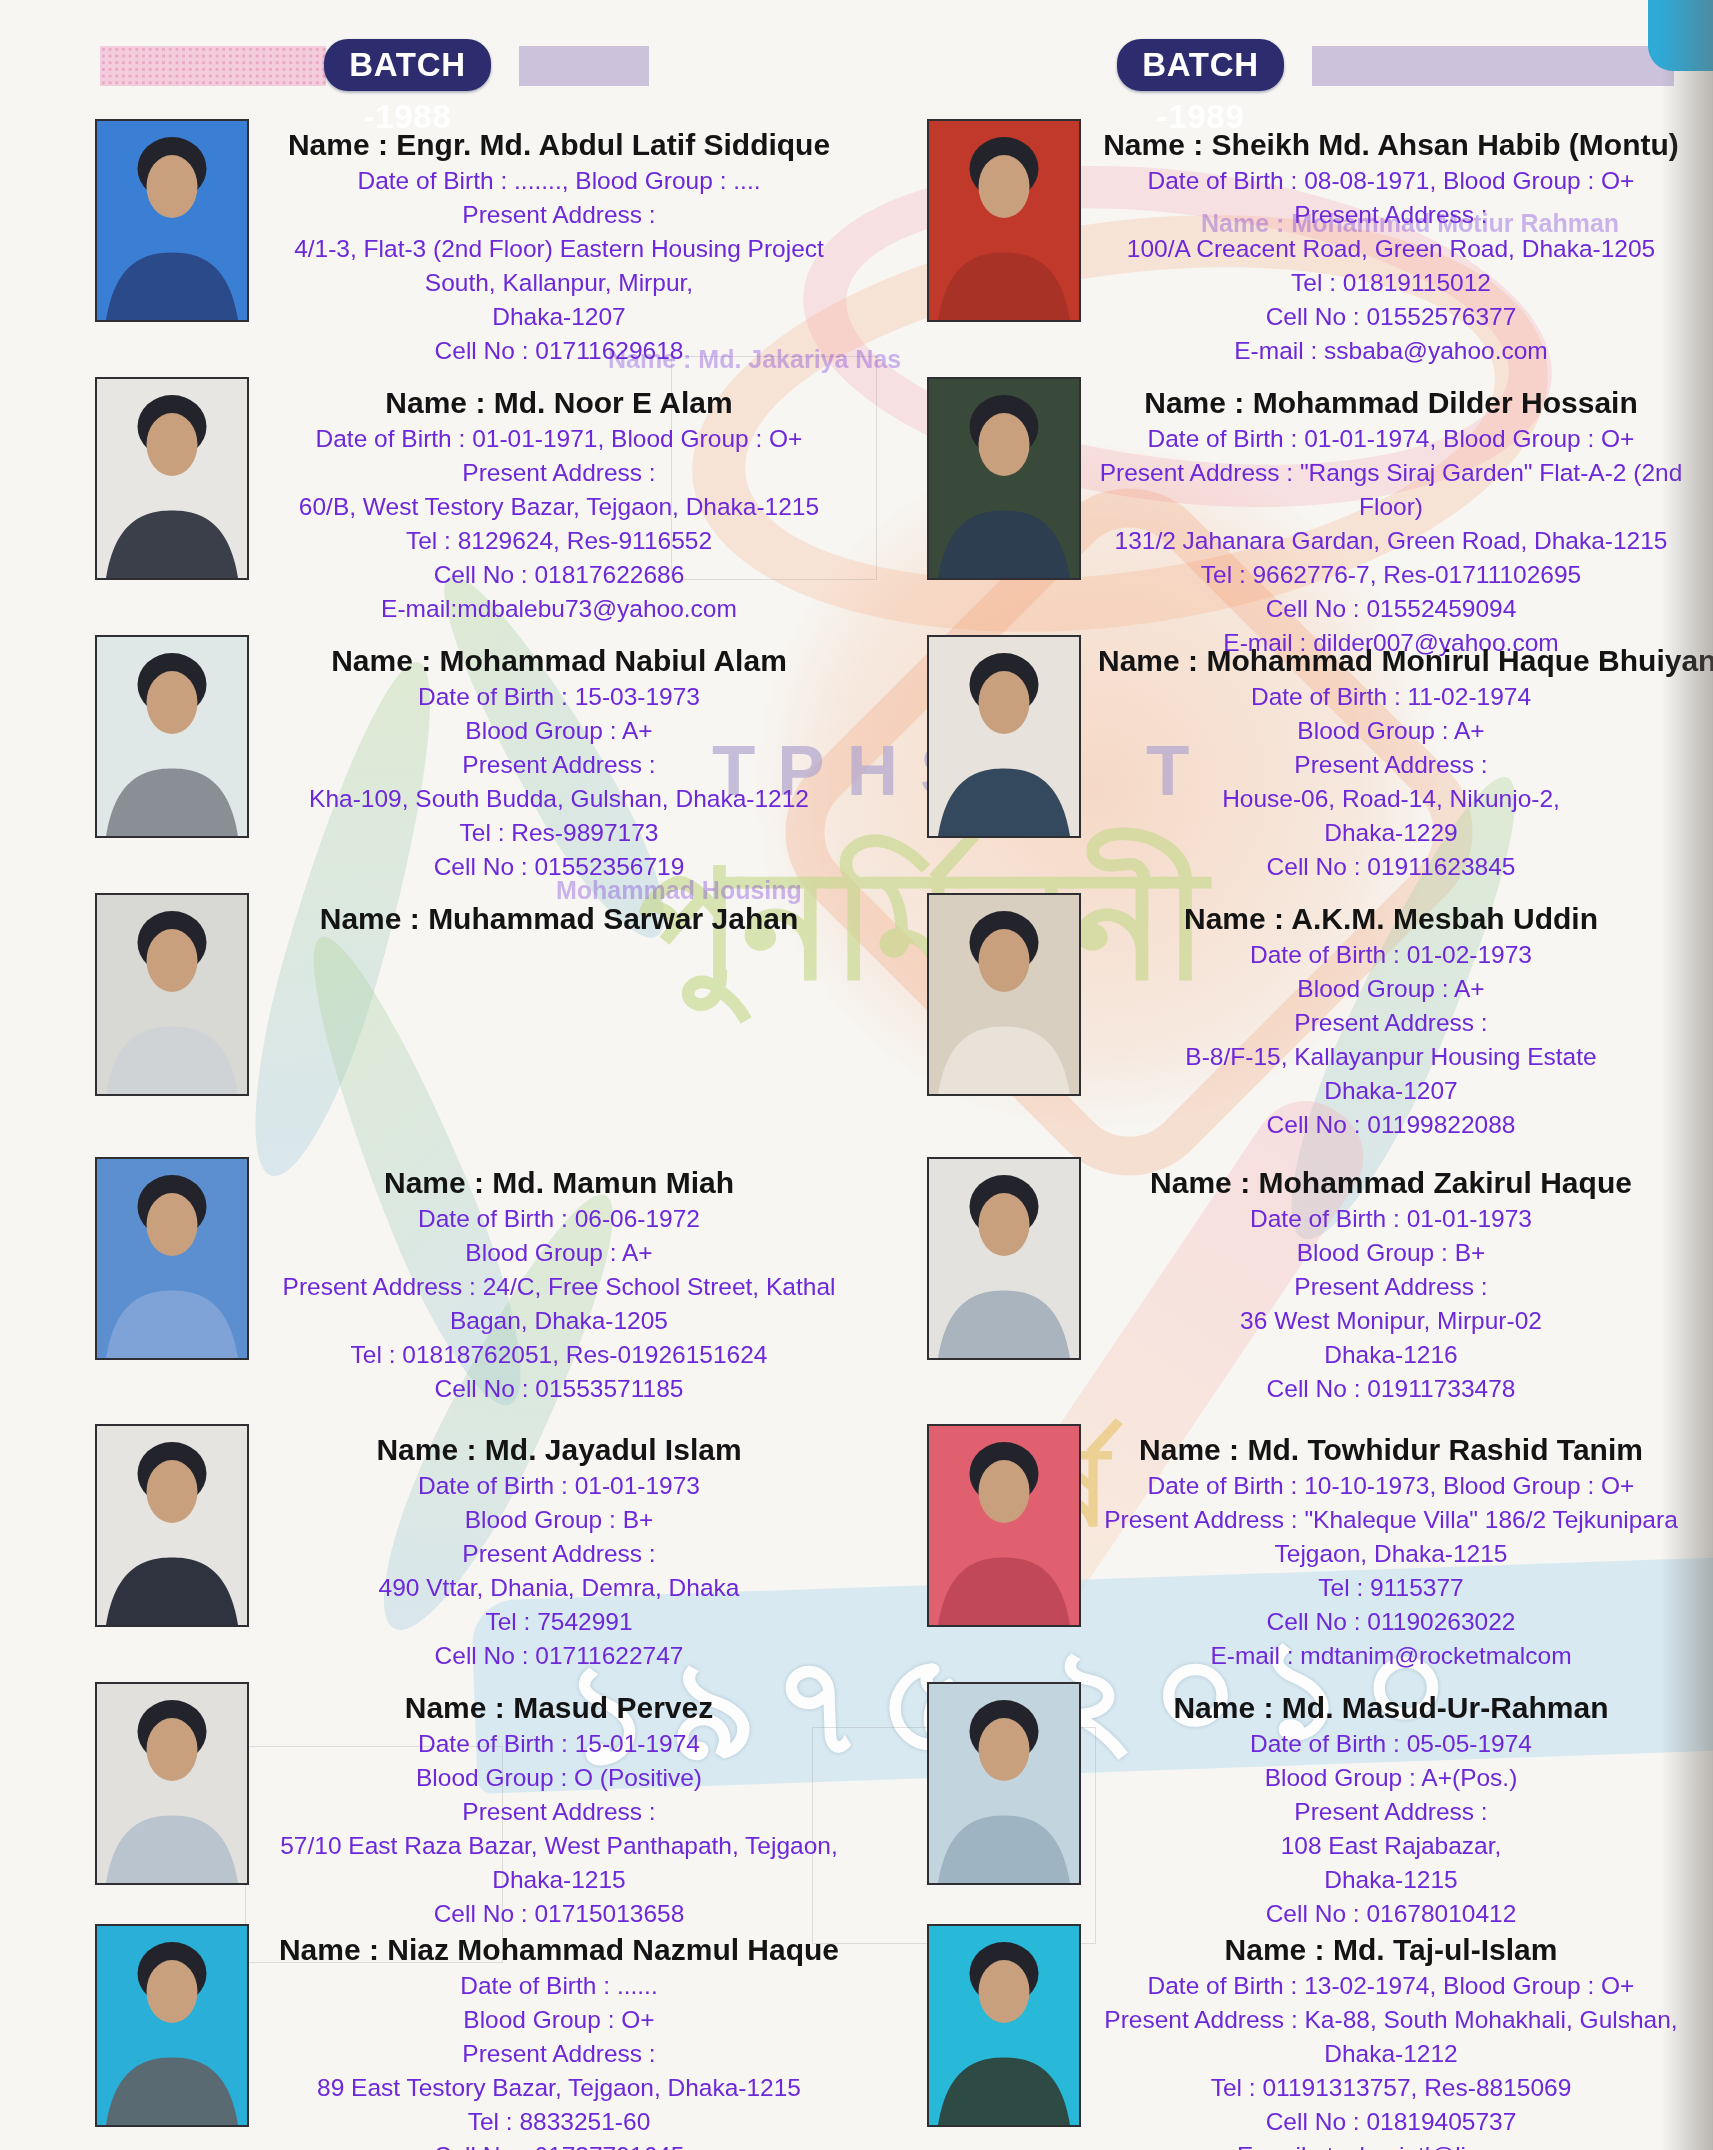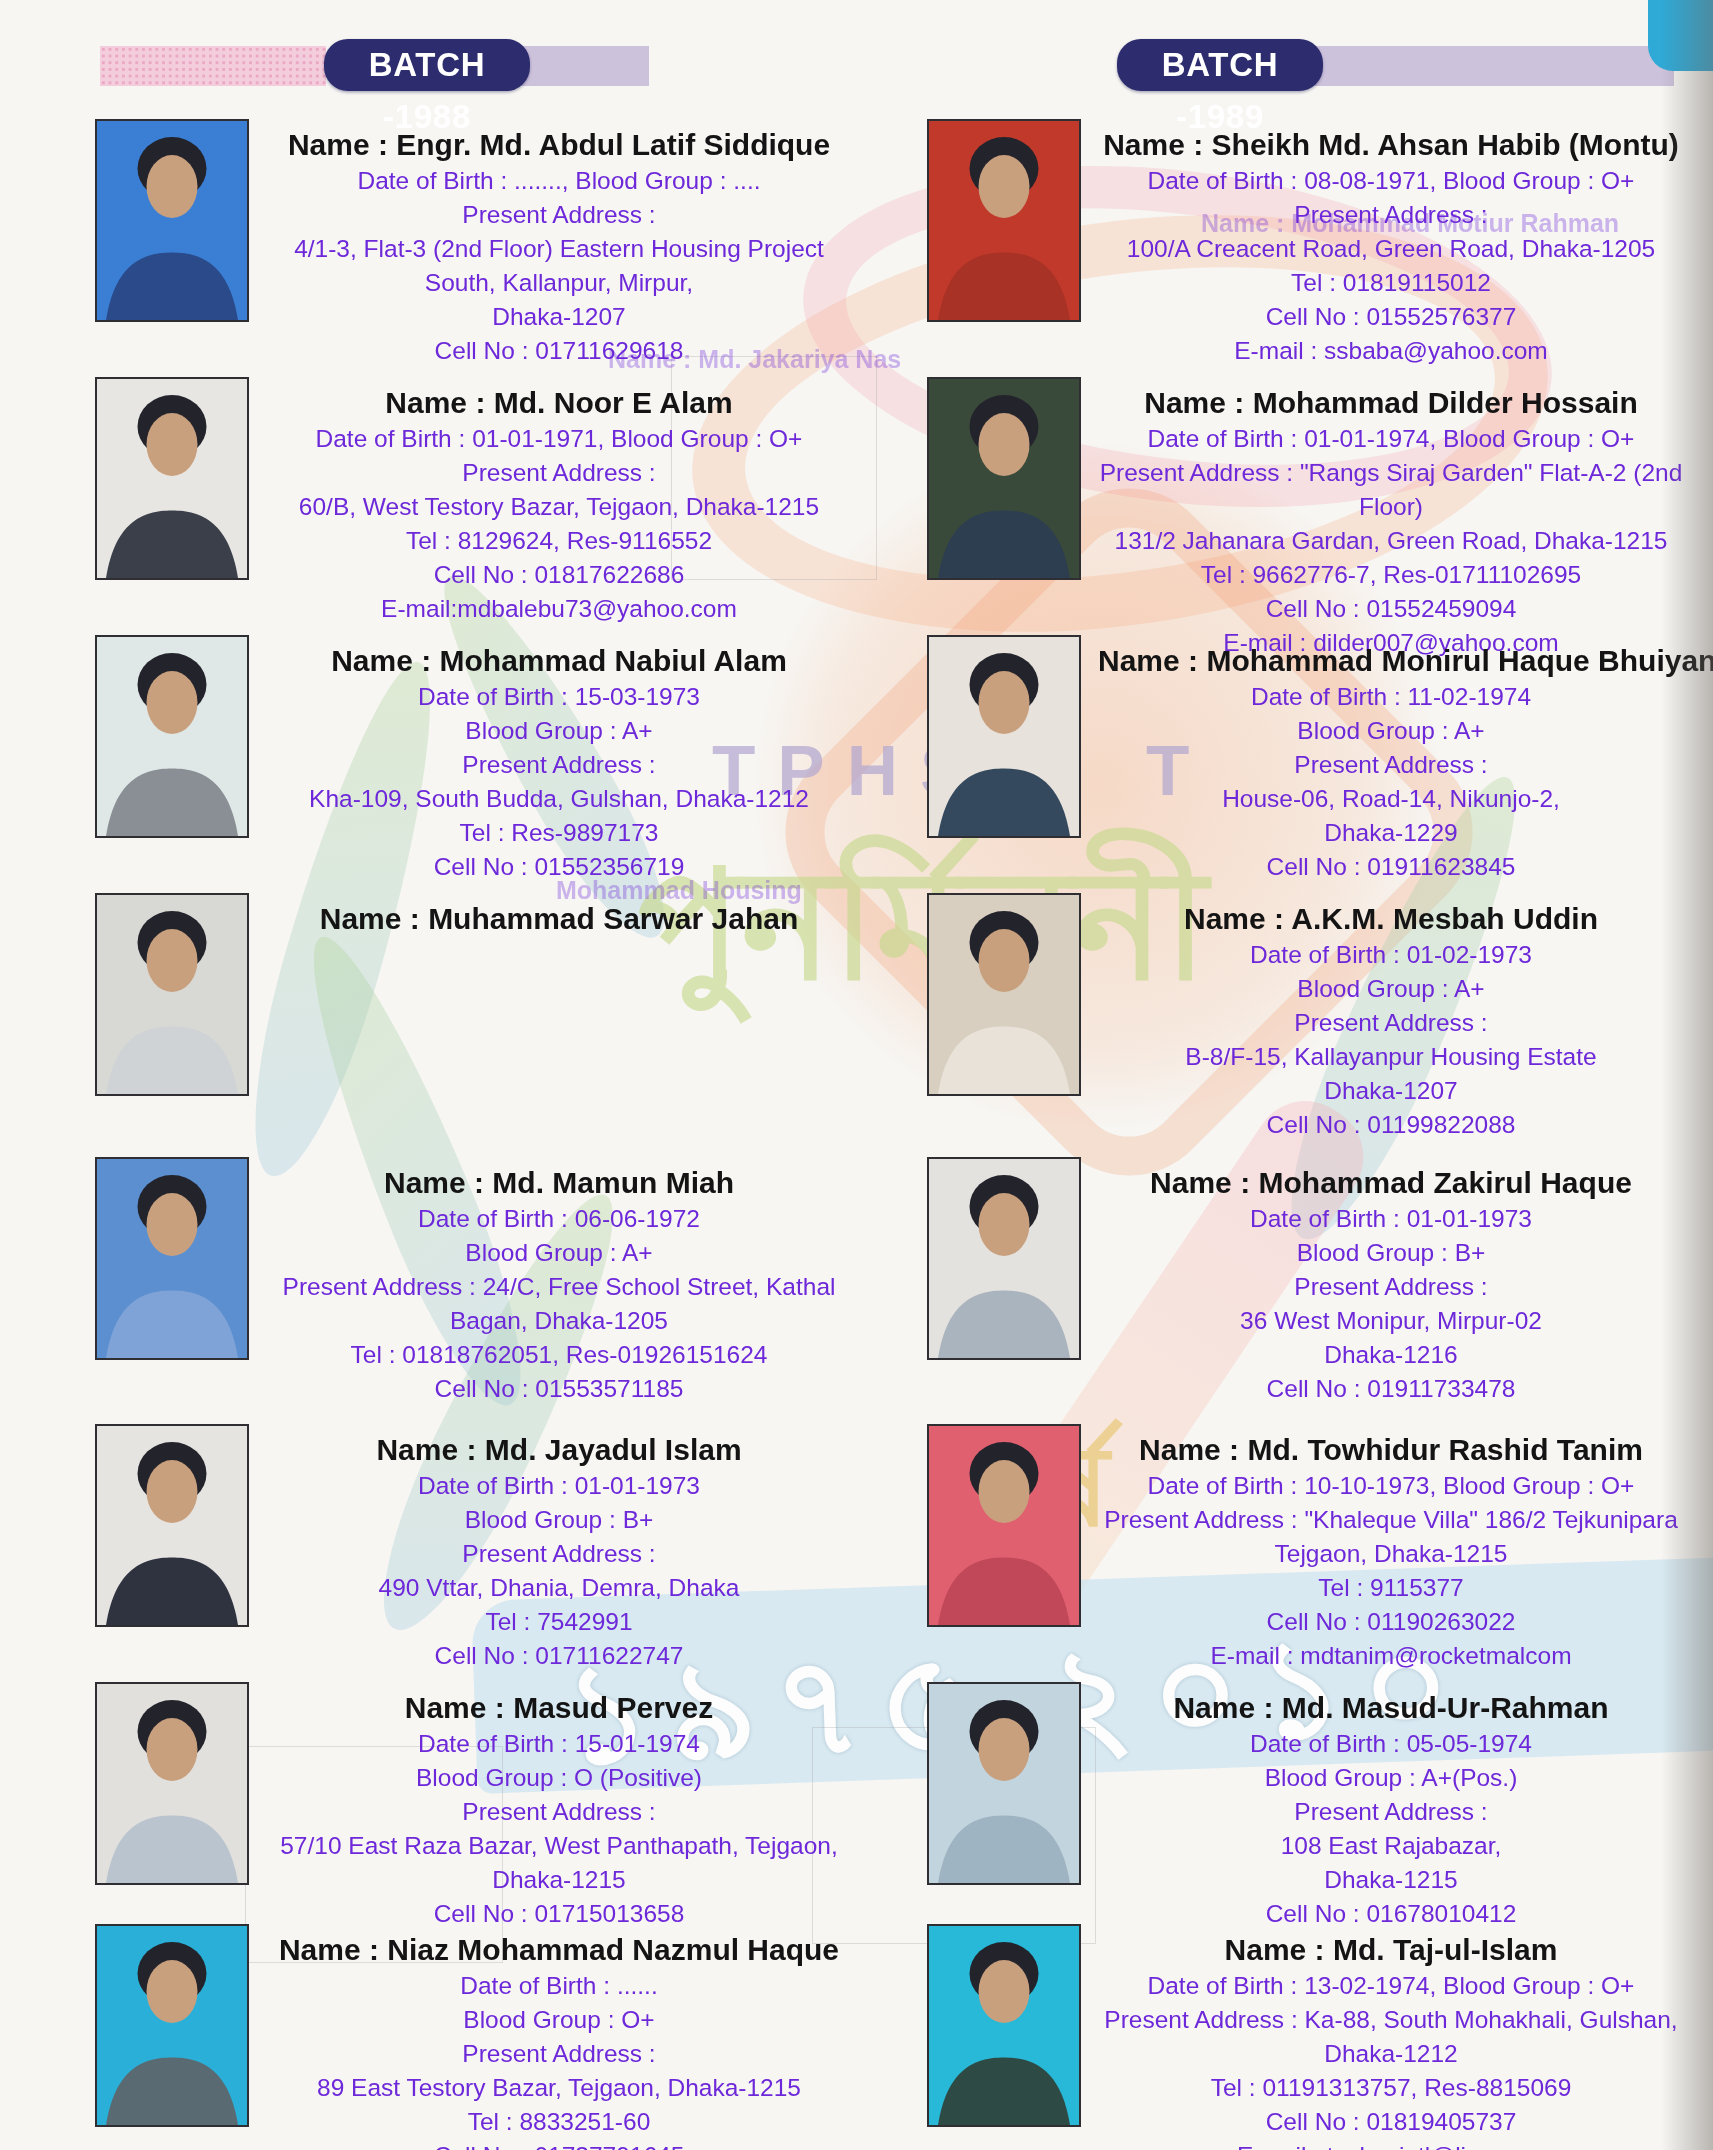--- a/index.html
+++ b/index.html
@@ -4,21 +4,21 @@
 <style>
   html,body{margin:0;padding:0;background:#e8e6e2;}
   .page{position:relative;width:1713px;height:2151px;background:#f7f6f3;overflow:hidden;
         font-family:"Liberation Sans",sans-serif;}
   
   .strip{position:absolute;height:40px;top:46px;}
   .strip-pink{left:100px;width:226px;background-color:#f3cddc;
       background-image:radial-gradient(#eba8c4 32%,transparent 34%);background-size:6.7px 6.7px;}
   .strip-lav1{left:519px;width:130px;background:#cdc2dc;}
   .strip-lav2{left:1312px;width:362px;background:#cdc2dc;}
-  .badge{position:absolute;top:39px;width:206px;height:52px;background:#2c2c6e;
+  .badge{position:absolute;top:39px;width:167px;height:52px;background:#2c2c6e;
       border-radius:24px;color:#fff;font-size:33px;font-weight:bold;text-align:center;
       line-height:52px;letter-spacing:0.7px;box-shadow:0 1.5px 3px rgba(40,40,90,.4);z-index:3;}
   .badge1{left:324px;}
   .badge2{left:1117px;}
   
   .corner-blue{position:absolute;right:0;top:0;width:65px;height:71px;background:#2fa9d6;
       border-radius:0 0 0 25px;z-index:4;}
   .edge-shade{position:absolute;right:0;top:0;width:52px;height:100%;
       background:linear-gradient(to right,rgba(255,255,255,0),rgba(110,104,98,.45));z-index:5;}
   

